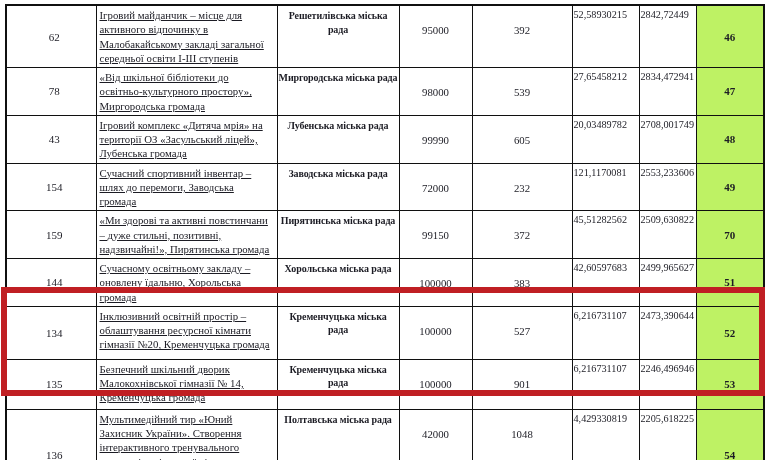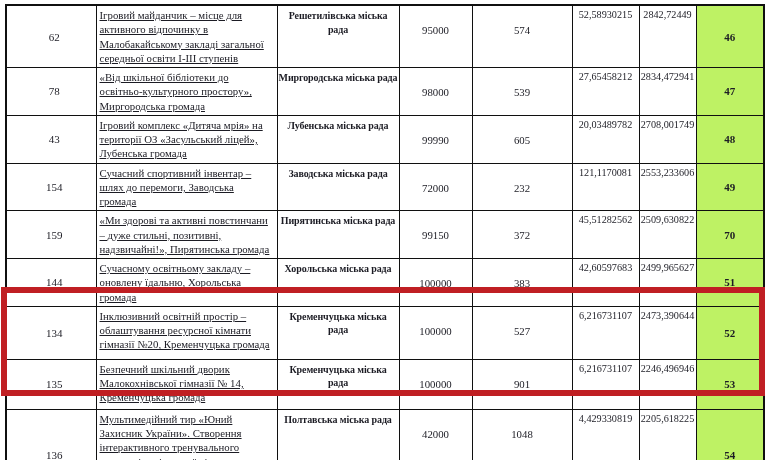--- a/index.html
+++ b/index.html
@@ -59,21 +59,20 @@
     padding: 3px 1px 1px 1px;
     letter-spacing: -0.1px;
   }
   td.c-budget, td.c-votes {
     text-align: center;
     vertical-align: top;
     font-size: 10.8px;
     padding-top: 18px;
   }
   td.c-coef, td.c-score {
-    text-align: center;
     vertical-align: top;
     font-size: 10.2px;
     padding-top: 3px;
     white-space: nowrap;
   }
   td.c-coef { border-left: 3px solid #101010; }
   td.c-rank {
     border-left: 2px solid #101010;
     background: #bef264;
     text-align: center;
@@ -106,21 +105,21 @@
         <col style="width:67px">
       <col style="width:57px">
         <col style="width:68px">
     </colgroup>
     <tbody>
       <tr>
         <td class="c-id">62</td>
         <td class="c-desc">Ігровий майданчик – місце для активного відпочинку в Малобакайському закладі загальної середньої освіти І-ІІІ ступенів</td>
         <td class="c-council">Решетилівська міська рада</td>
         <td class="c-budget">95000</td>
-        <td class="c-votes">574</td>
+        <td class="c-votes">392</td>
         <td class="c-coef">52,58930215</td>
         <td class="c-score">2842,72449</td>
         <td class="c-rank">46</td>
       </tr>
       <tr>
         <td class="c-id">78</td>
         <td class="c-desc">«Від шкільної бібліотеки до освітньо-культурного простору», Миргородська громада</td>
         <td class="c-council">Миргородська міська рада</td>
         <td class="c-budget">98000</td>
         <td class="c-votes">539</td>

